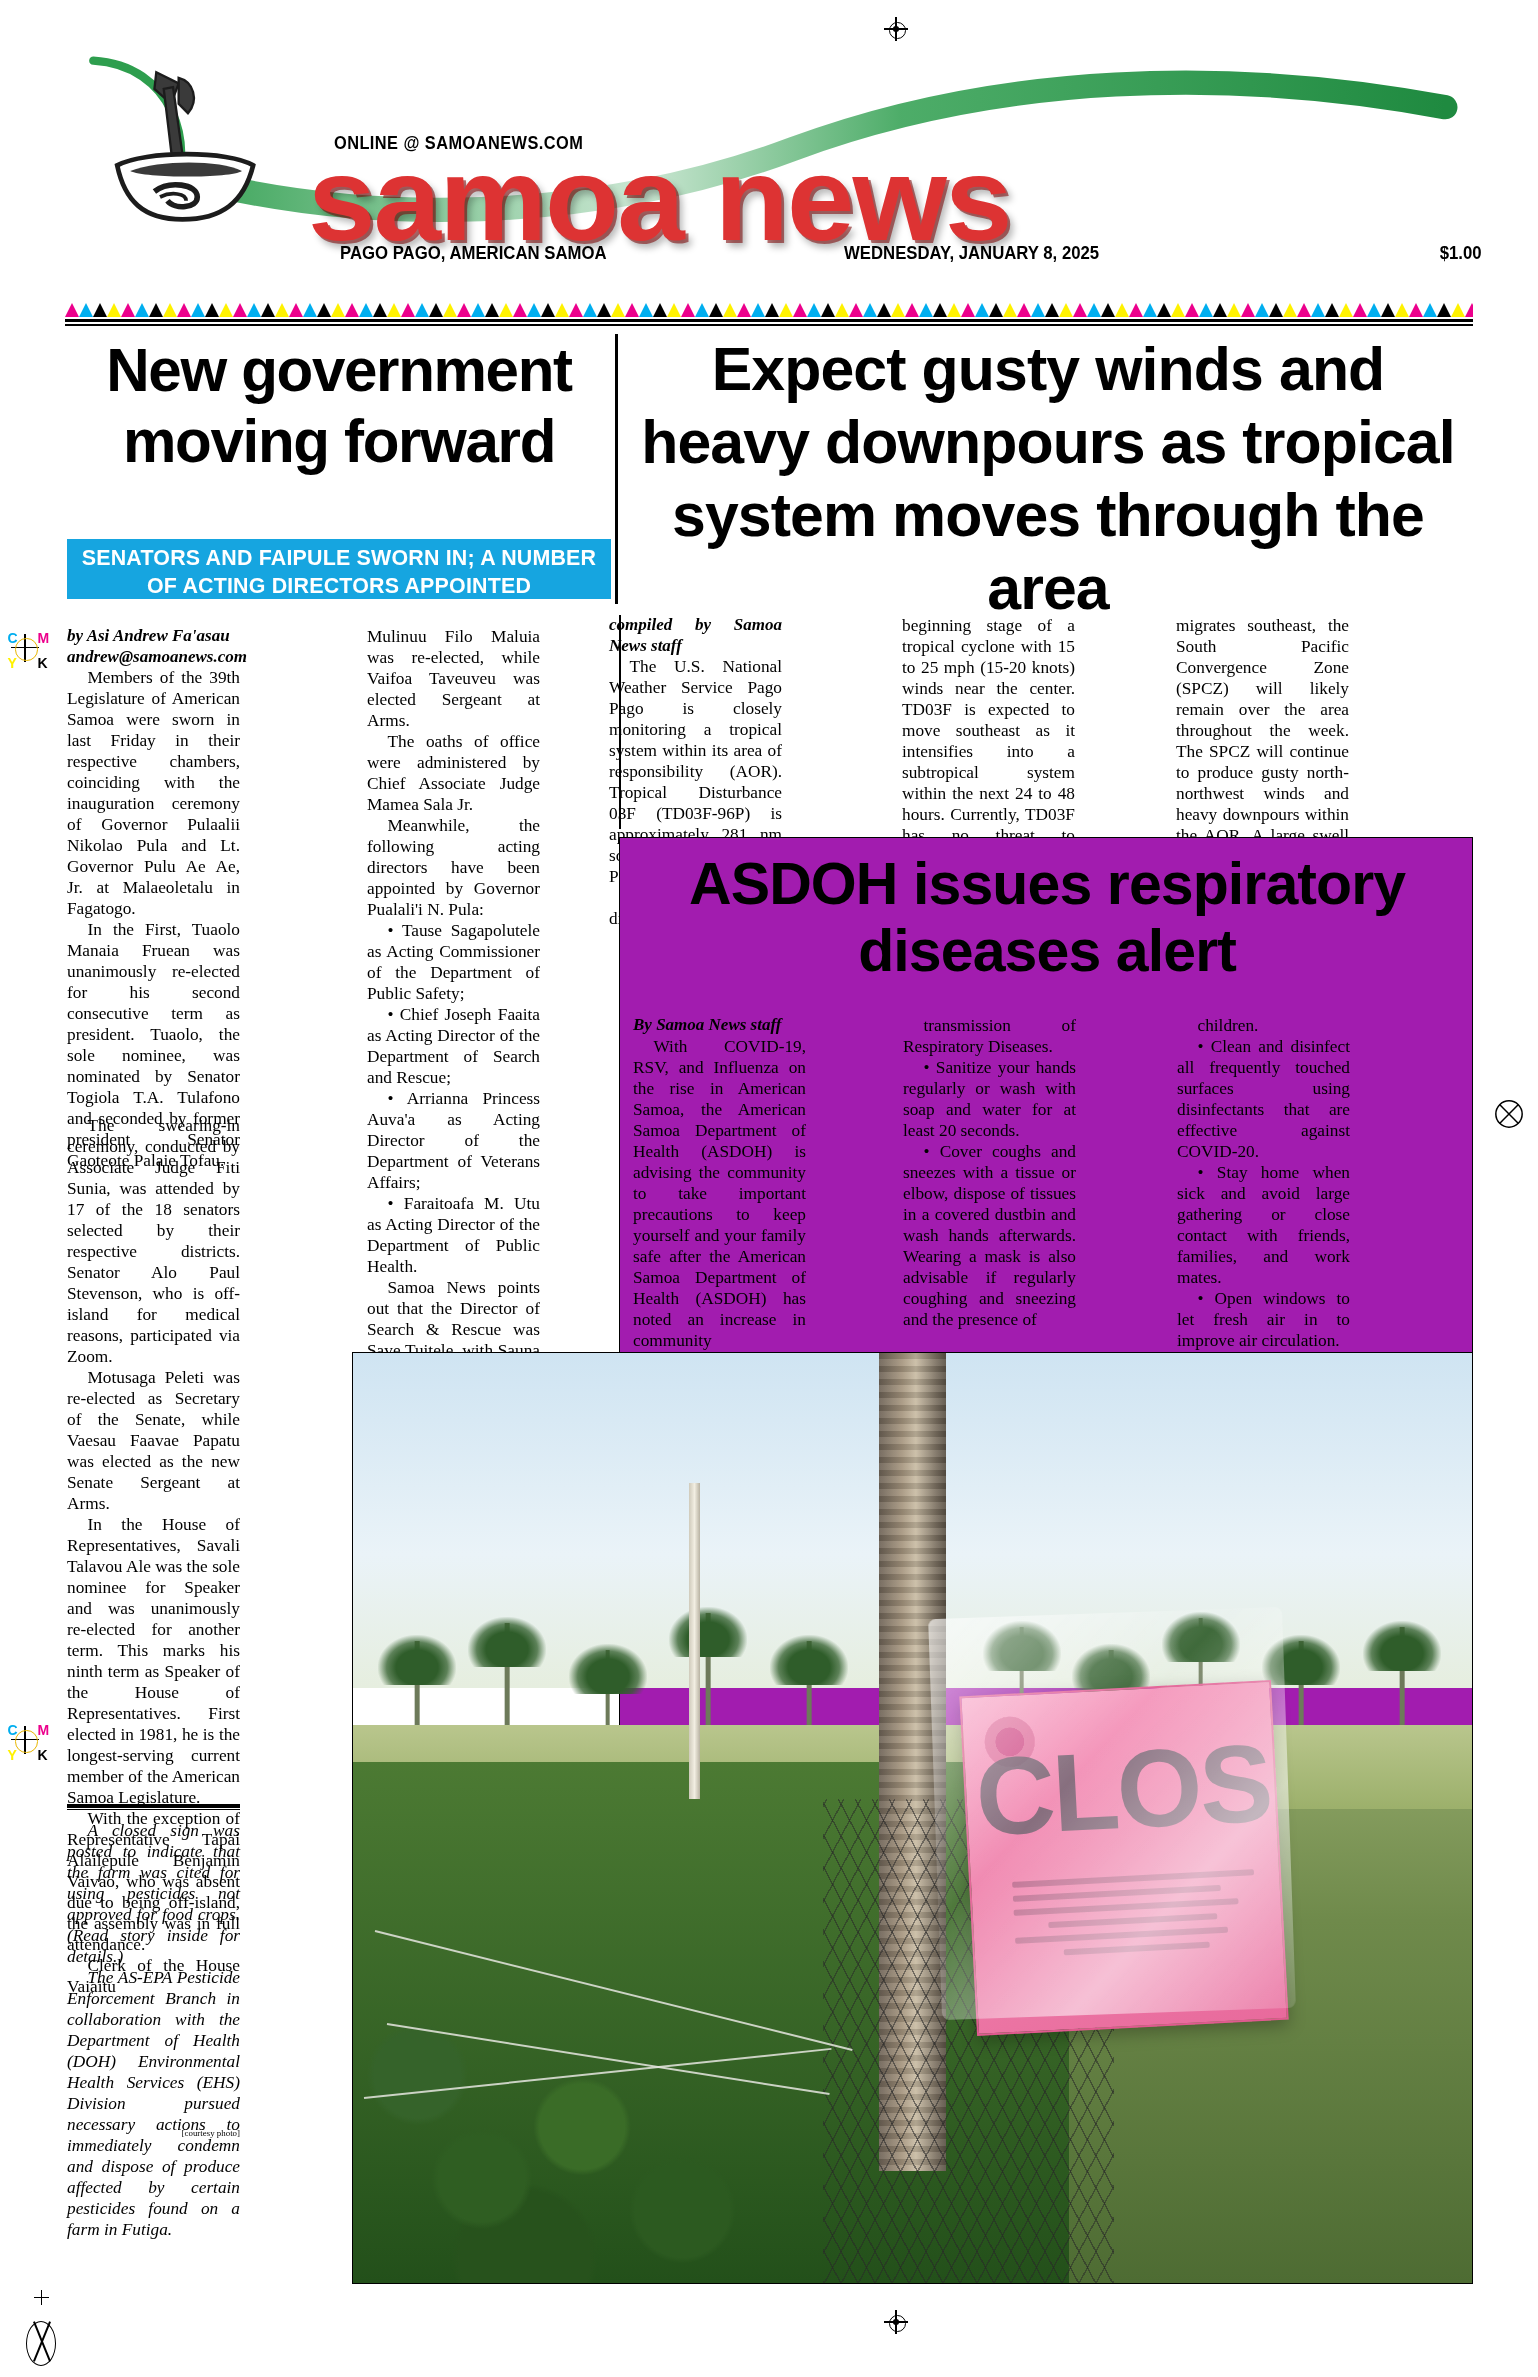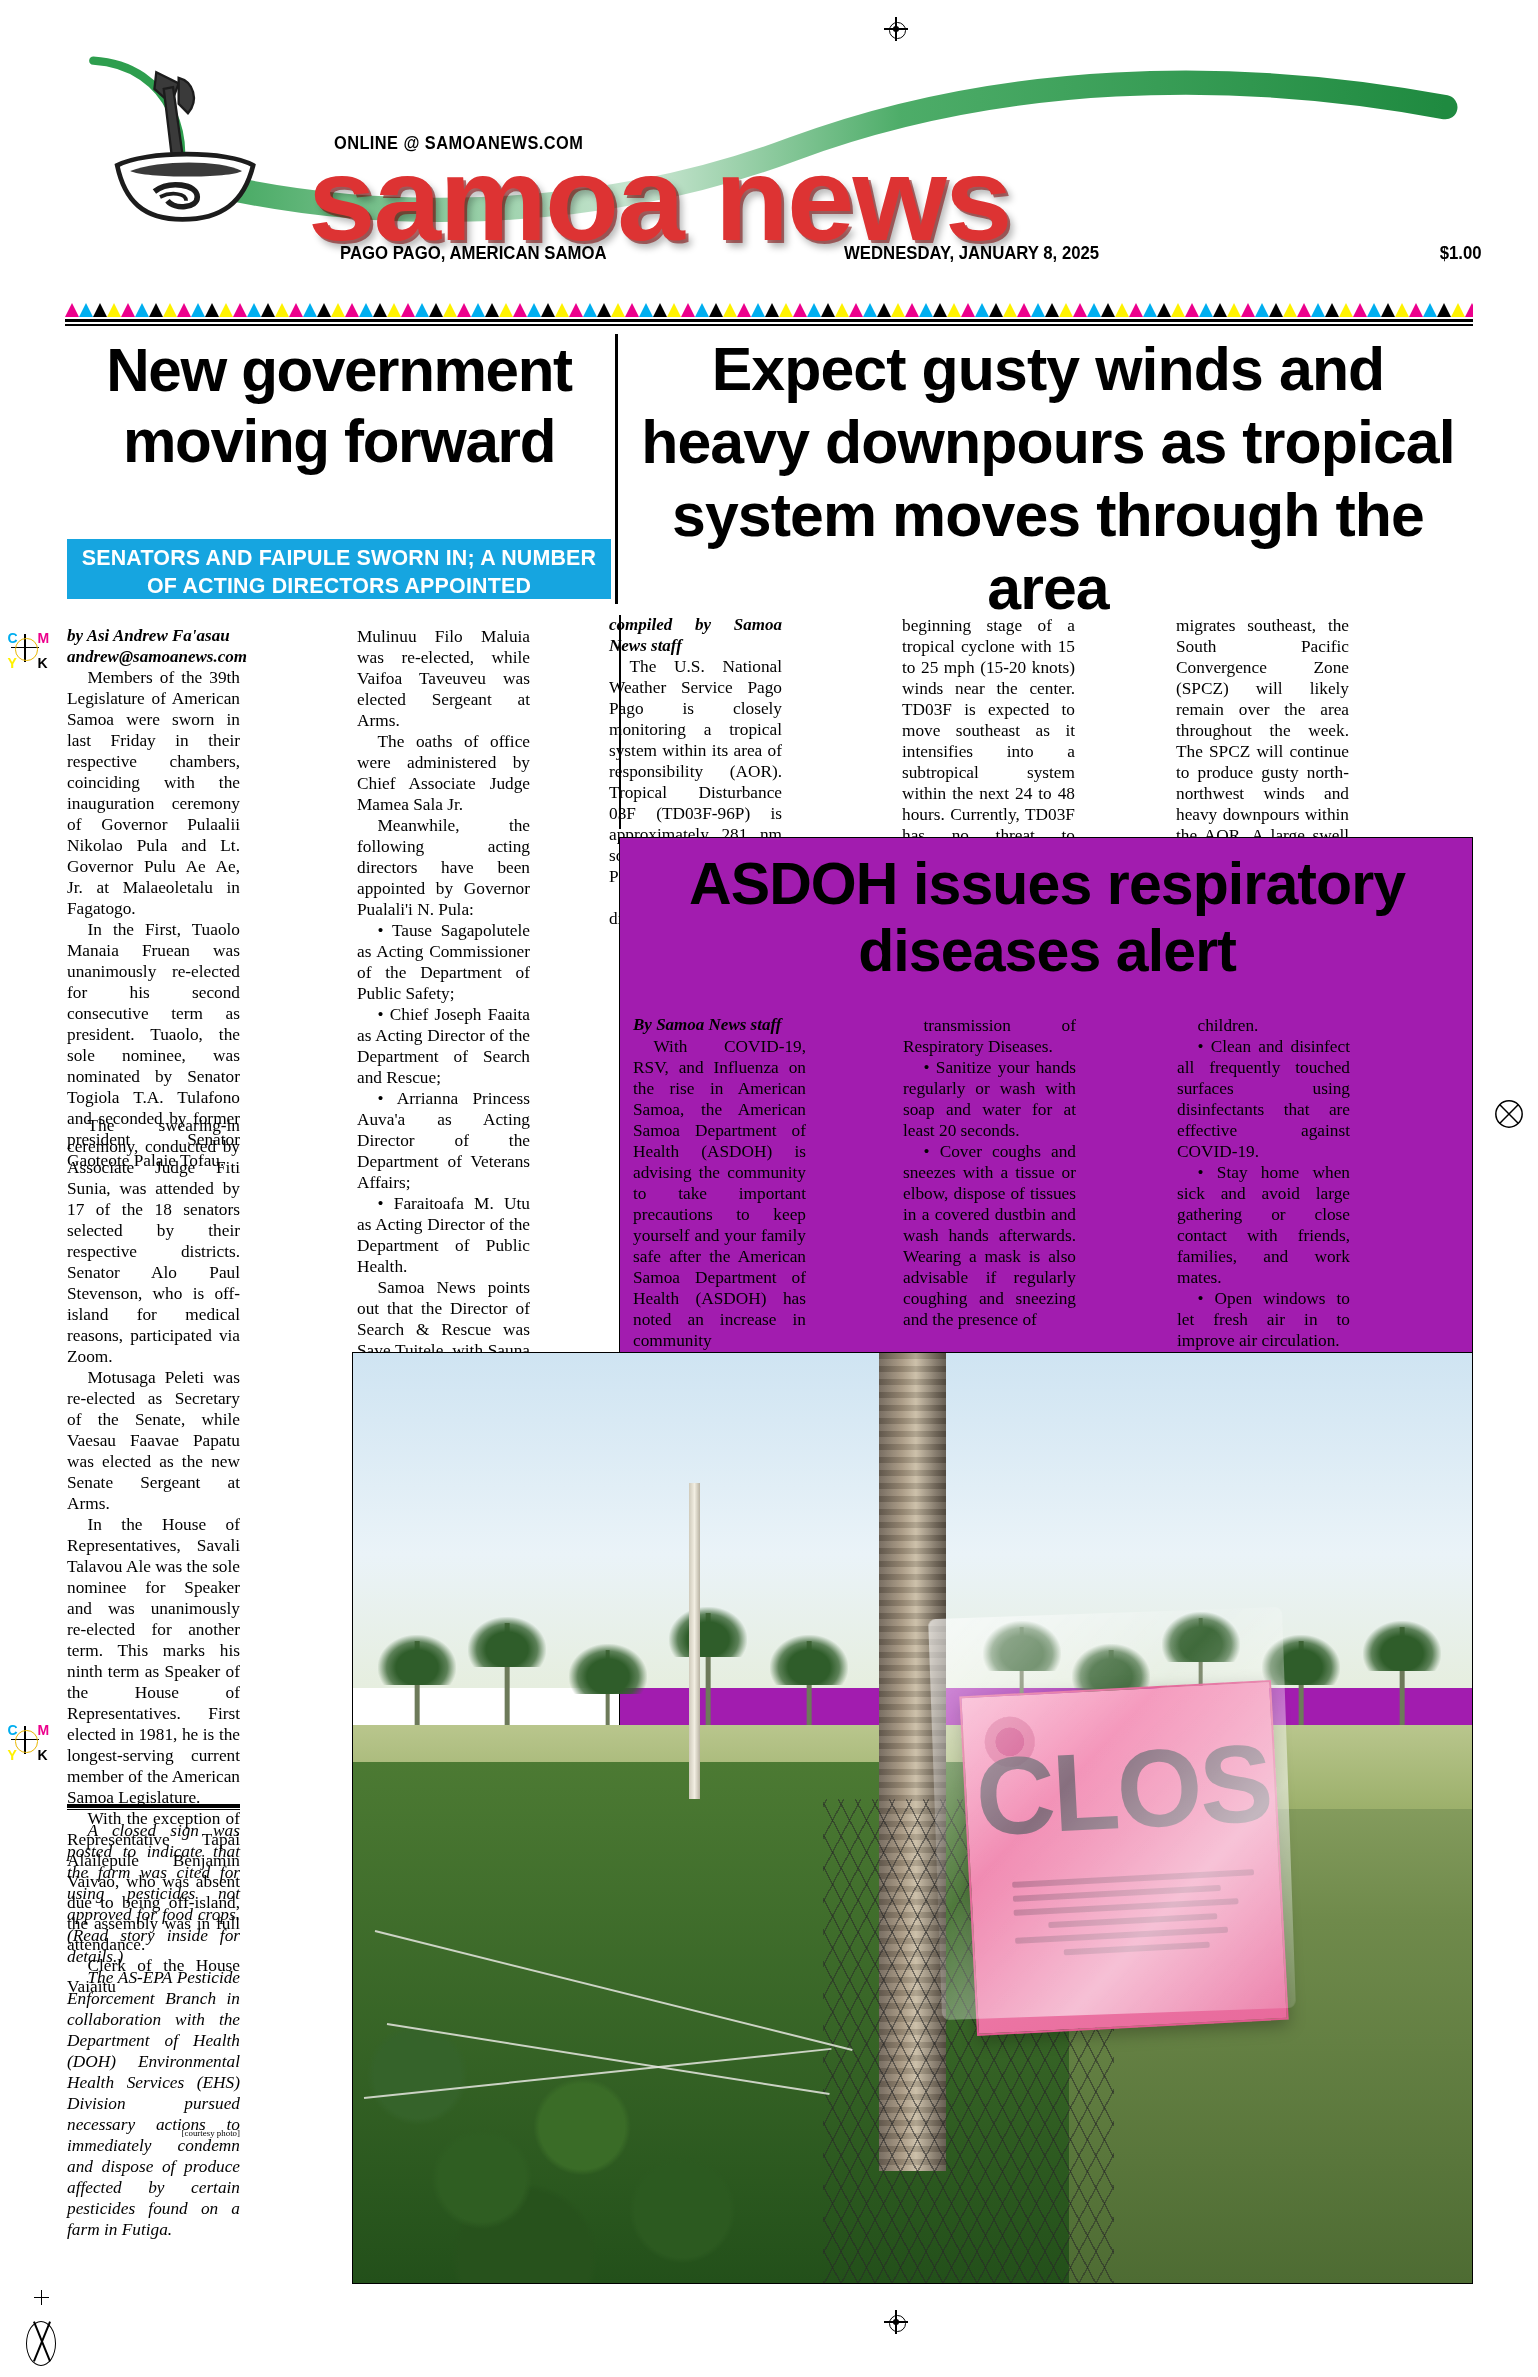--- a/index.html
+++ b/index.html
@@ -62,21 +62,21 @@
   
   .col{position:absolute;font-size:17.3px;line-height:21px;text-align:justify;text-justify:inter-word;hyphens:none;}
   .col p{margin:0;text-indent:20.5px;}
   .col p.noind{text-indent:0;}
   .byline{font:bold italic 17px/20.5px "Liberation Serif",serif;text-indent:0 !important;}
   .email{font:bold italic 17px/20.5px "Liberation Serif",serif;text-indent:0 !important;}
   .contd{font:italic 16.3px "Liberation Serif",serif;text-align:right;text-indent:0 !important;margin-top:1.9px;}
 
   
   #c1{left:67px;top:626px;width:173px;}
-  #c2{left:357px;top:626px;width:173px;}
+  #c2{left:367px;top:626px;width:173px;}
   #c1b{left:67px;top:1115px;width:173px;}
   #divider-1{position:absolute;left:67px;top:1804px;width:173px;height:3.7px;background:#000;}
   #divider-1b{position:absolute;left:67px;top:1809px;width:173px;height:0.9px;background:#000;}
   #cap-left{position:absolute;left:67px;top:1820px;width:173px;font:italic 17.3px/21px "Liberation Serif",serif;text-align:justify;}
   #cap-left p{margin:0;text-indent:20.5px;}
   #photo-credit{position:absolute;left:67px;top:2128px;width:173px;text-align:right;font:8.9px "Liberation Serif",serif;}
 
   
   #w1{left:609px;top:615px;width:173px;}
   #w2{left:902px;top:615px;width:173px;}
@@ -371,21 +371,21 @@
     <div class="byline">By Samoa News staff</div>
     <p>With COVID-19, RSV, and Influenza on the rise in American Samoa, the American Samoa Department of Health (ASDOH) is advising the community to take important precautions to keep yourself and your family safe after the American Samoa Department of Health (ASDOH) has noted an increase in community</p>
   </div>
   <div class="acol" id="a2">
     <p class="noind">transmission of Respiratory Diseases.</p>
     <p>• Sanitize your hands regularly or wash with soap and water for at least 20 seconds.</p>
     <p>• Cover coughs and sneezes with a tissue or elbow, dispose of tissues in a covered dustbin and wash hands afterwards. Wearing a mask is also advisable if regularly coughing and sneezing and the presence of</p>
   </div>
   <div class="acol" id="a3">
     <p class="noind">children.</p>
-    <p>• Clean and disinfect all frequently touched surfaces using disinfectants that are effective against COVID-19.</p>
+    <p>• Clean and disinfect all frequently touched surfaces using disinfectants that are effective against COVID-20.</p>
     <p>• Stay home when sick and avoid large gathering or close contact with friends, families, and work mates.</p>
     <p>• Open windows to let fresh air in to improve air circulation.</p>
     <p class="contd">(Continued on page 6)</p>
   </div>
 </div>
 
 <div class="regmark" id="side-cross">
   <svg width="32" height="32" viewBox="0 0 34 34">
     <circle cx="17" cy="17" r="14" fill="none" stroke="#000" stroke-width="1.6"></circle>
     <line x1="7" y1="7" x2="27" y2="27" stroke="#000" stroke-width="1.6"></line>

